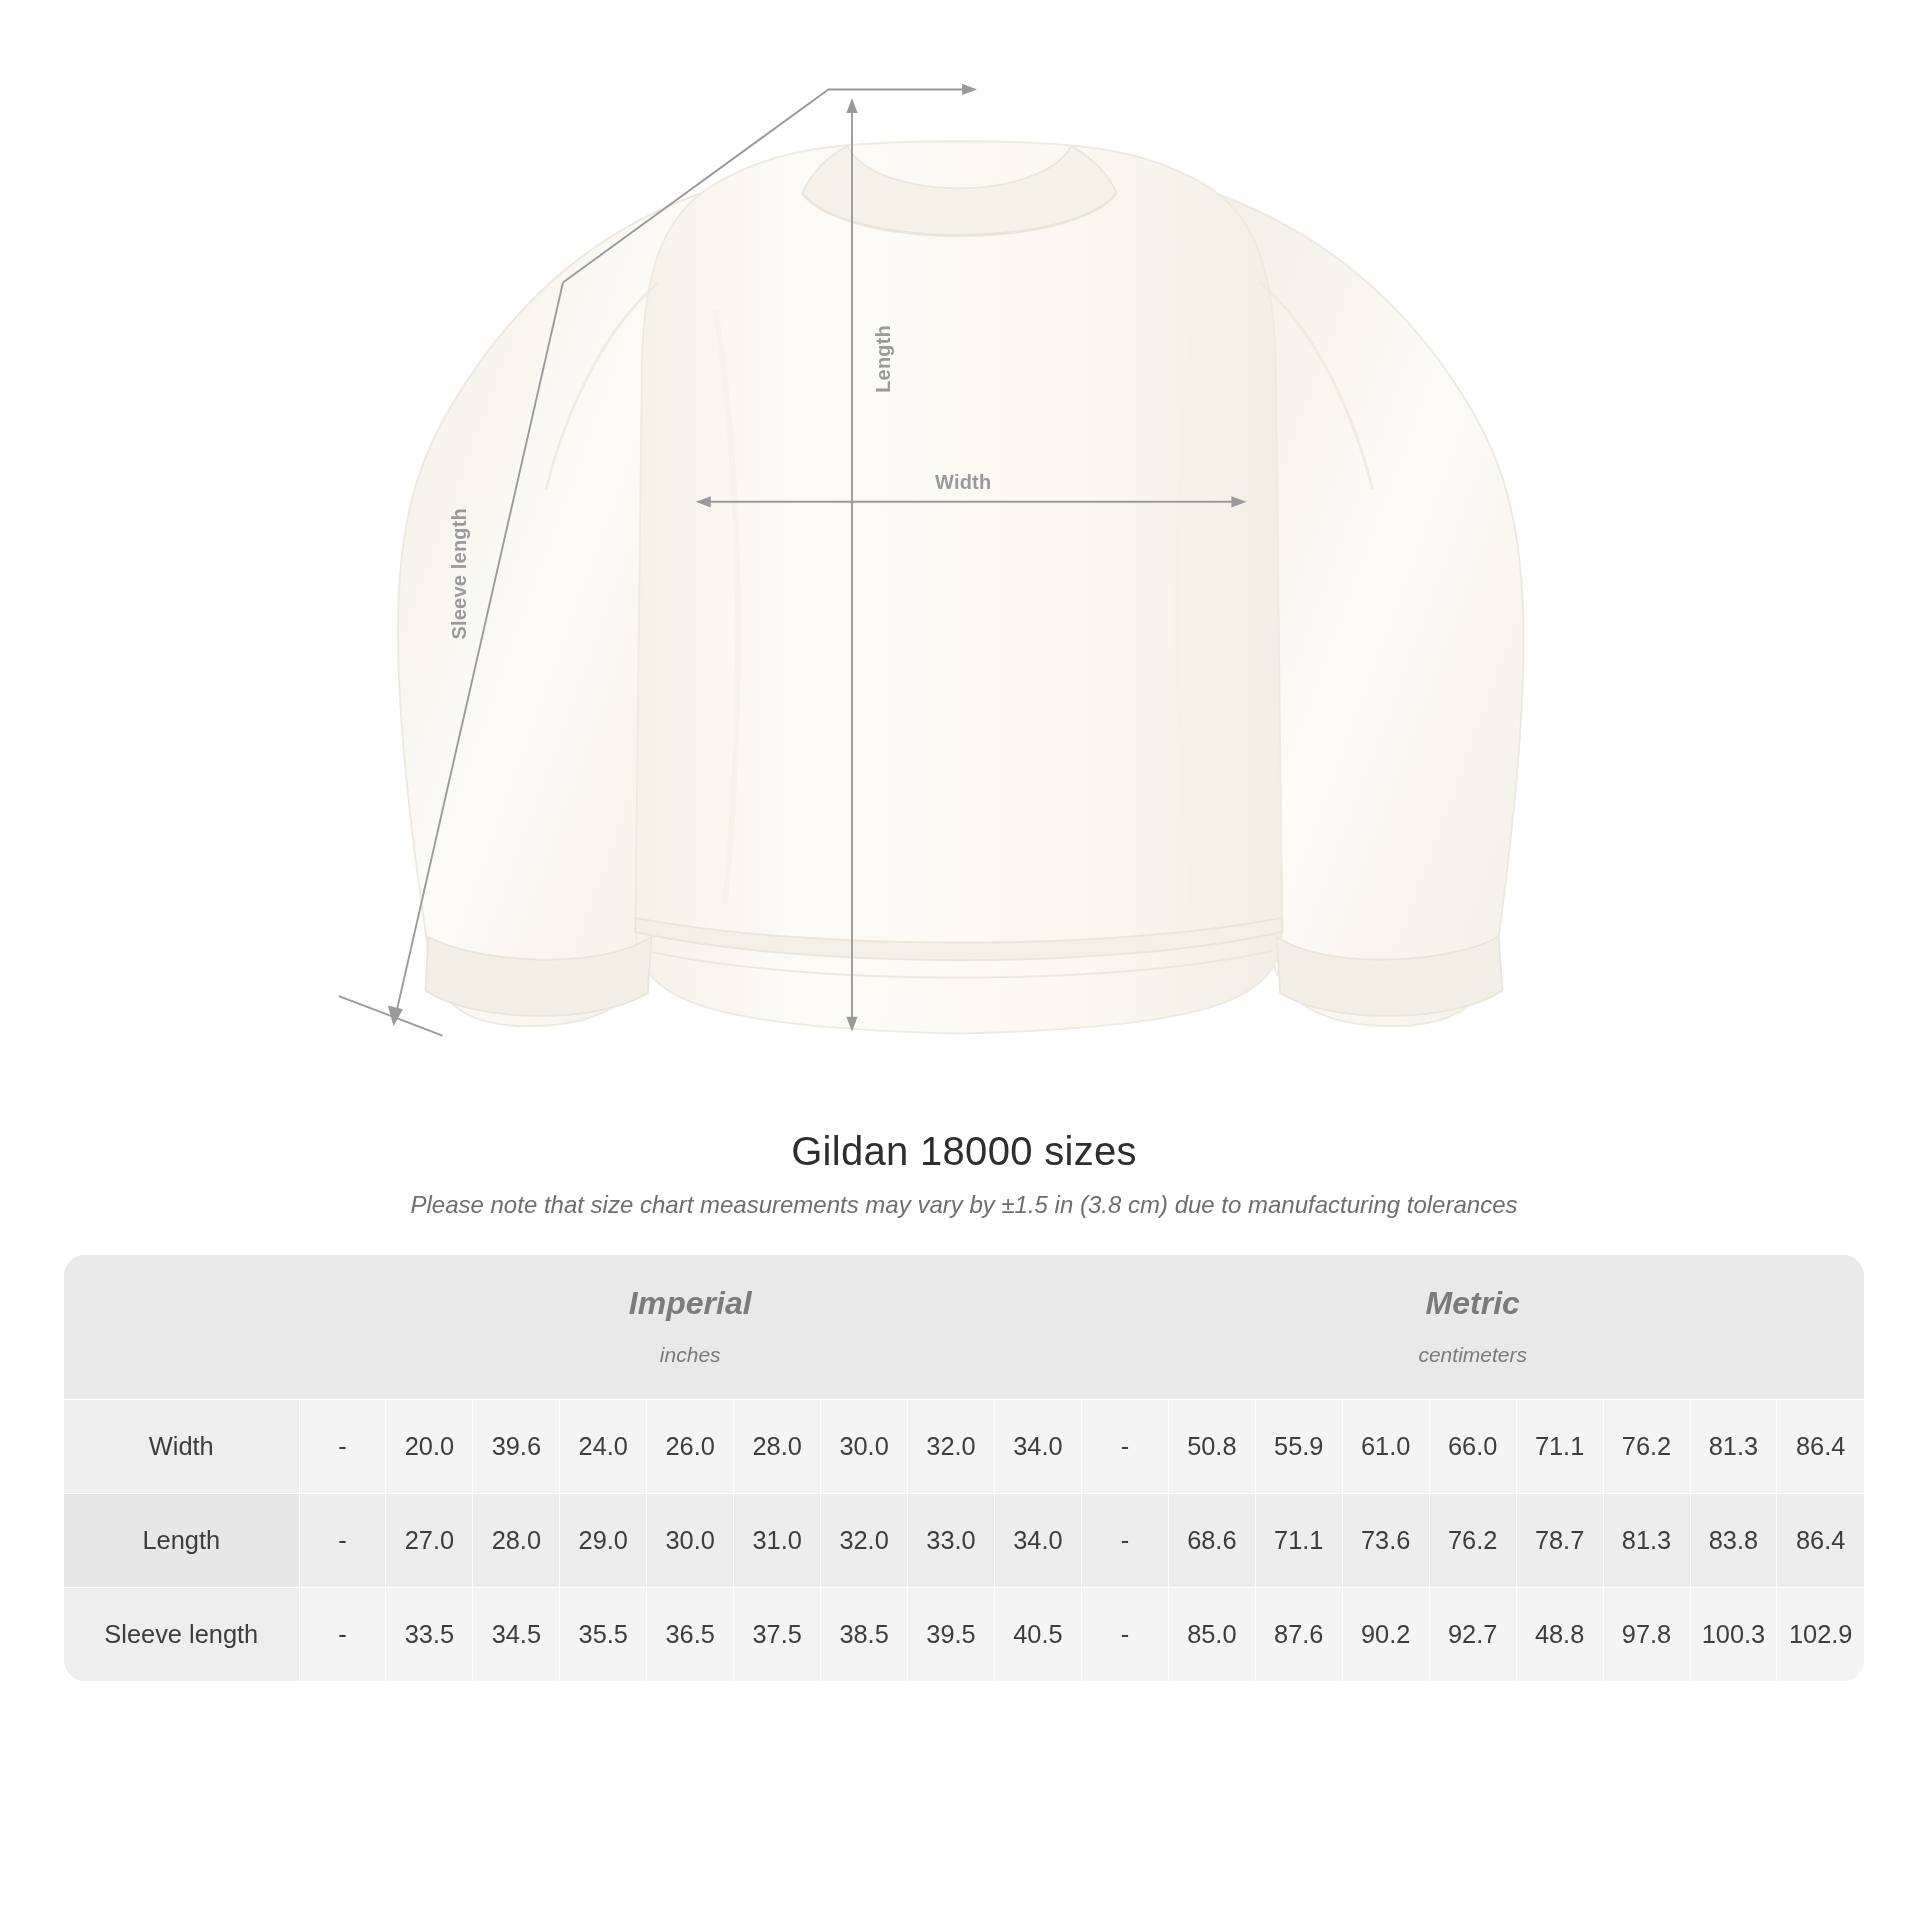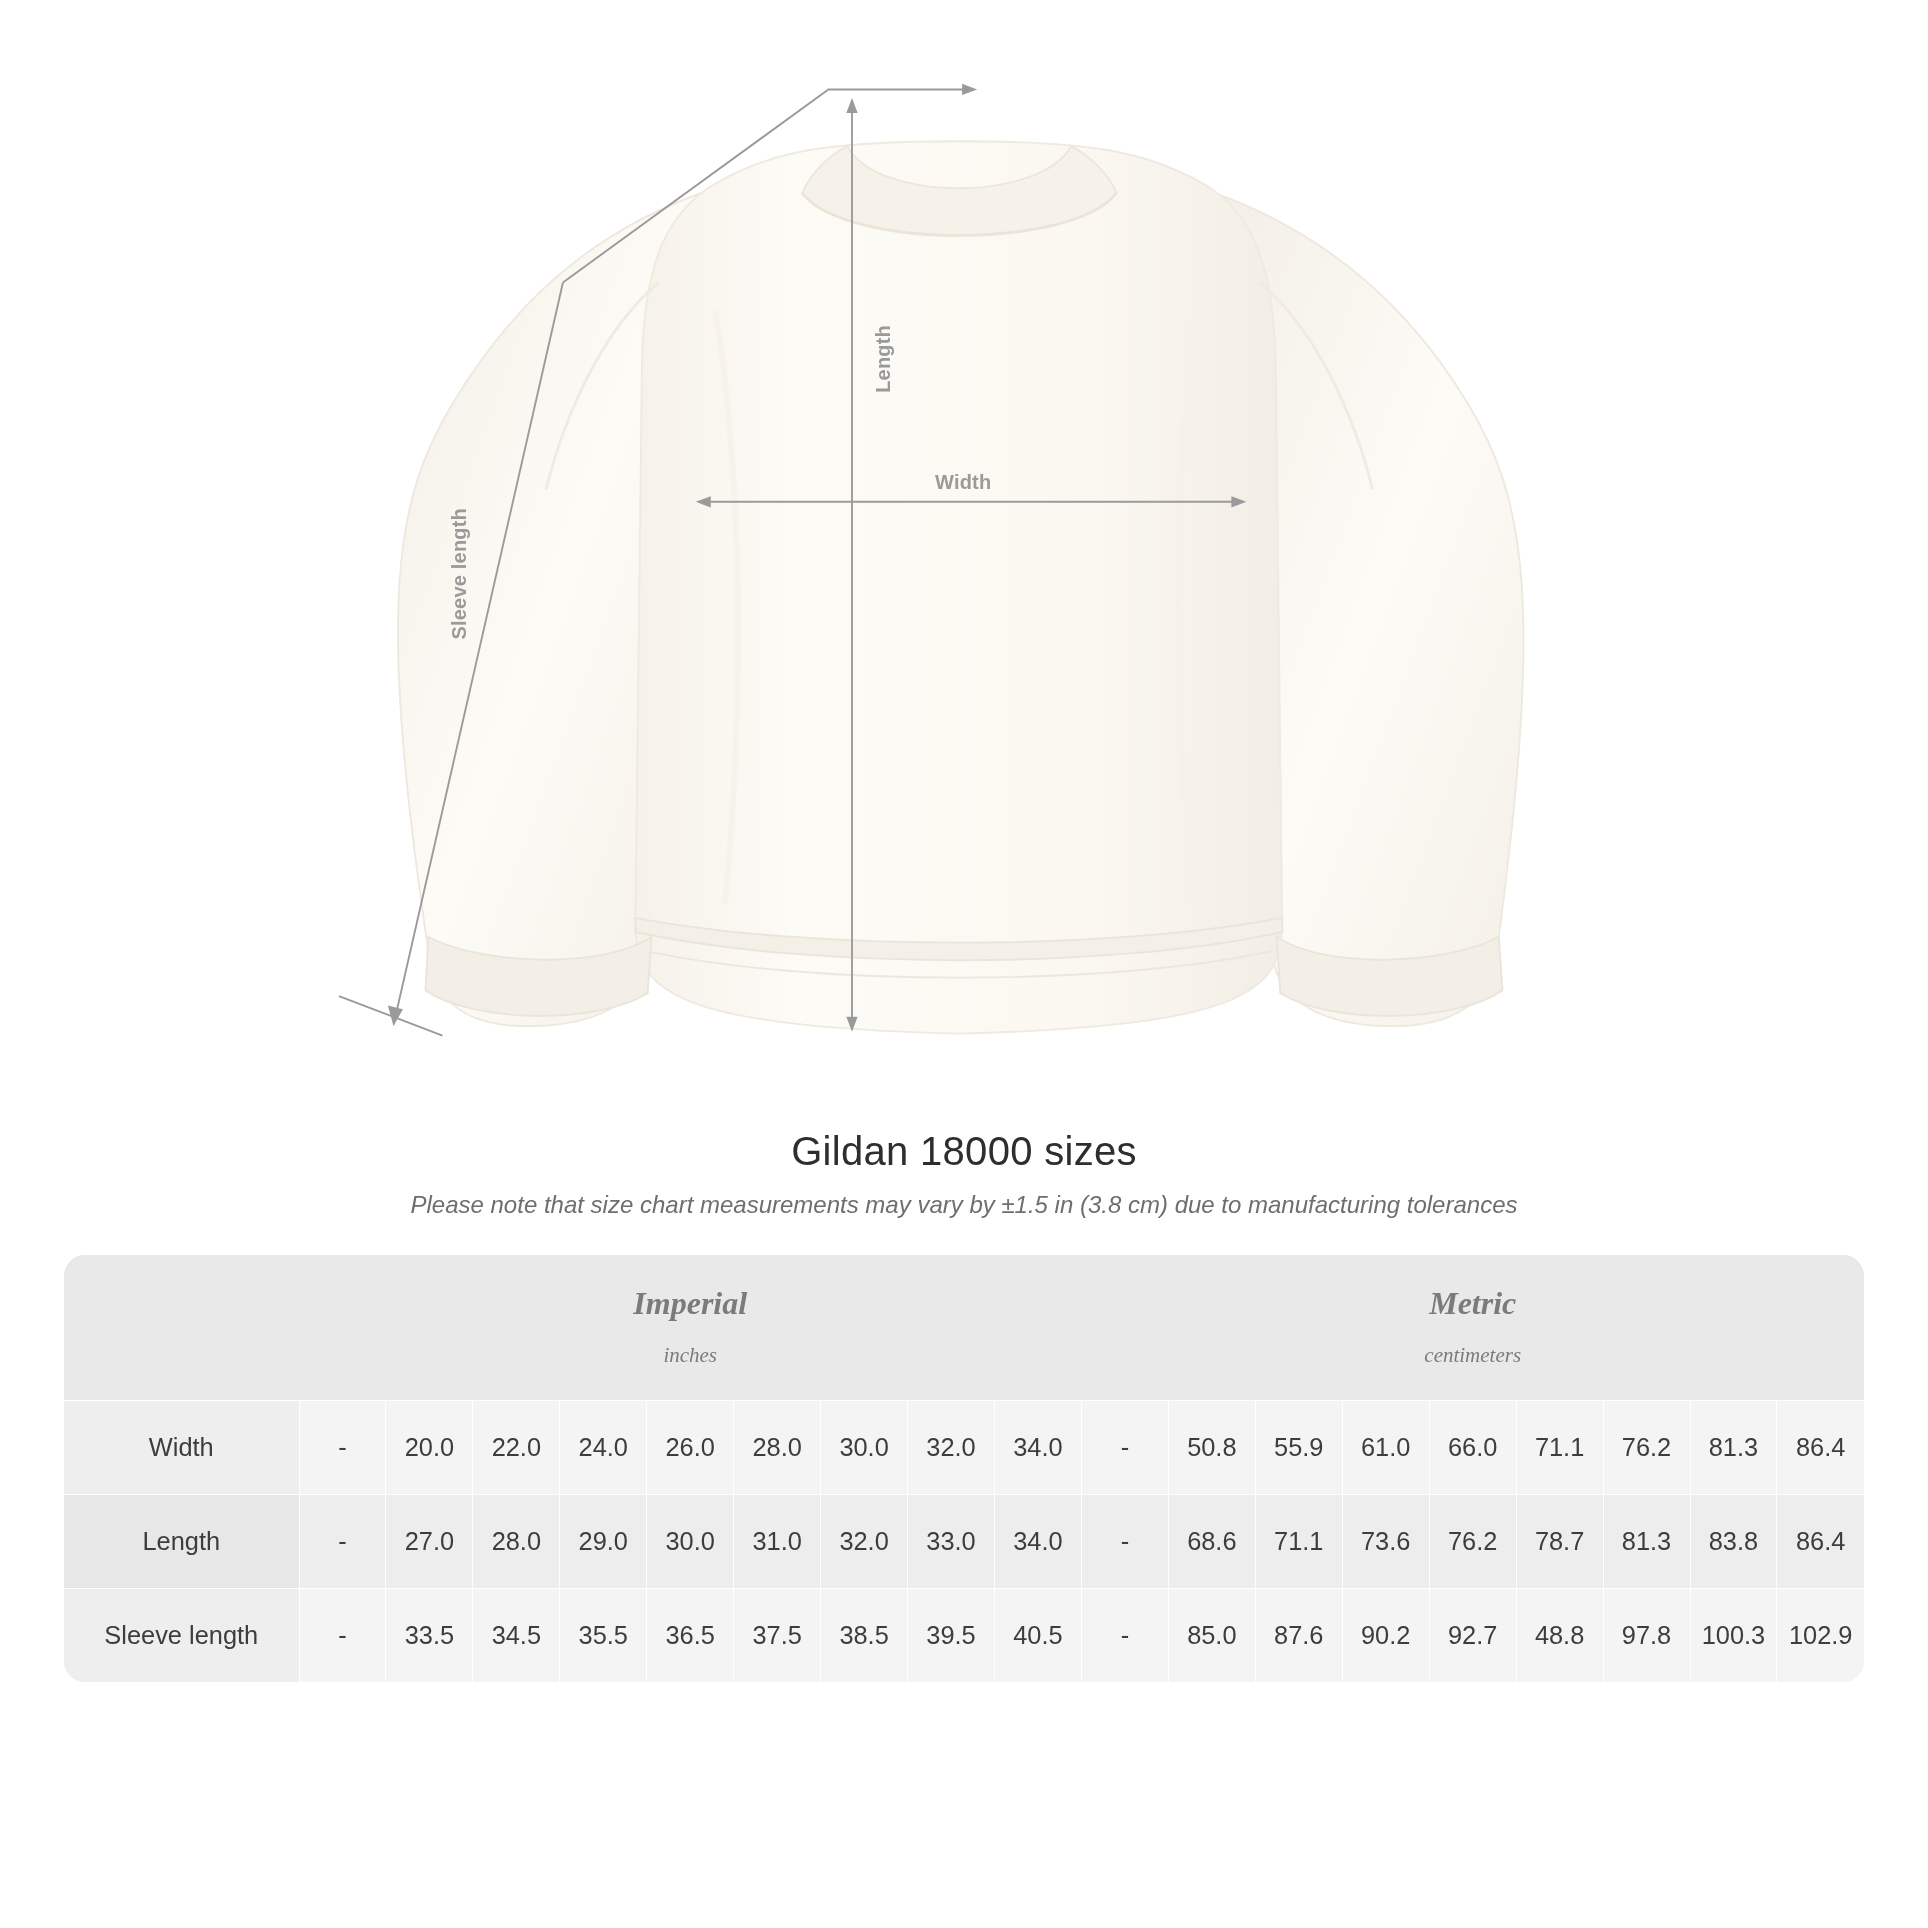--- a/index.html
+++ b/index.html
@@ -89,21 +89,20 @@
     table-layout: fixed;
   }
   table.size-table td, table.size-table th {
     text-align: center;
     vertical-align: middle;
     font-weight: normal;
   }
   .unit-header td {
     background: #e9e9e9;
     padding: 28px 0 32px 0;
-    font-family: Liberation Serif, serif;
   }
   .unit-name {
     font-size: 32px;
     font-style: italic;
     font-weight: bold;
     color: #7b7b7b;
     line-height: 1.25;
   }
   .unit-sub {
     font-size: 21px;
@@ -236,21 +235,21 @@
             <div class="unit-name">Metric</div>
             <div class="unit-sub">centimeters</div>
           </td>
         </tr>
 
 
         <tr>
           <td class="row-label first-col">Width</td>
           <td class="data-cell">-</td>
           <td class="data-cell">20.0</td>
-          <td class="data-cell">22.0</td>
+          <td class="data-cell">39.6</td>
           <td class="data-cell">24.0</td>
           <td class="data-cell">26.0</td>
           <td class="data-cell">28.0</td>
           <td class="data-cell">30.0</td>
           <td class="data-cell">32.0</td>
           <td class="data-cell">34.0</td>
           <td class="data-cell">-</td>
           <td class="data-cell">50.8</td>
           <td class="data-cell">55.9</td>
           <td class="data-cell">61.0</td>

